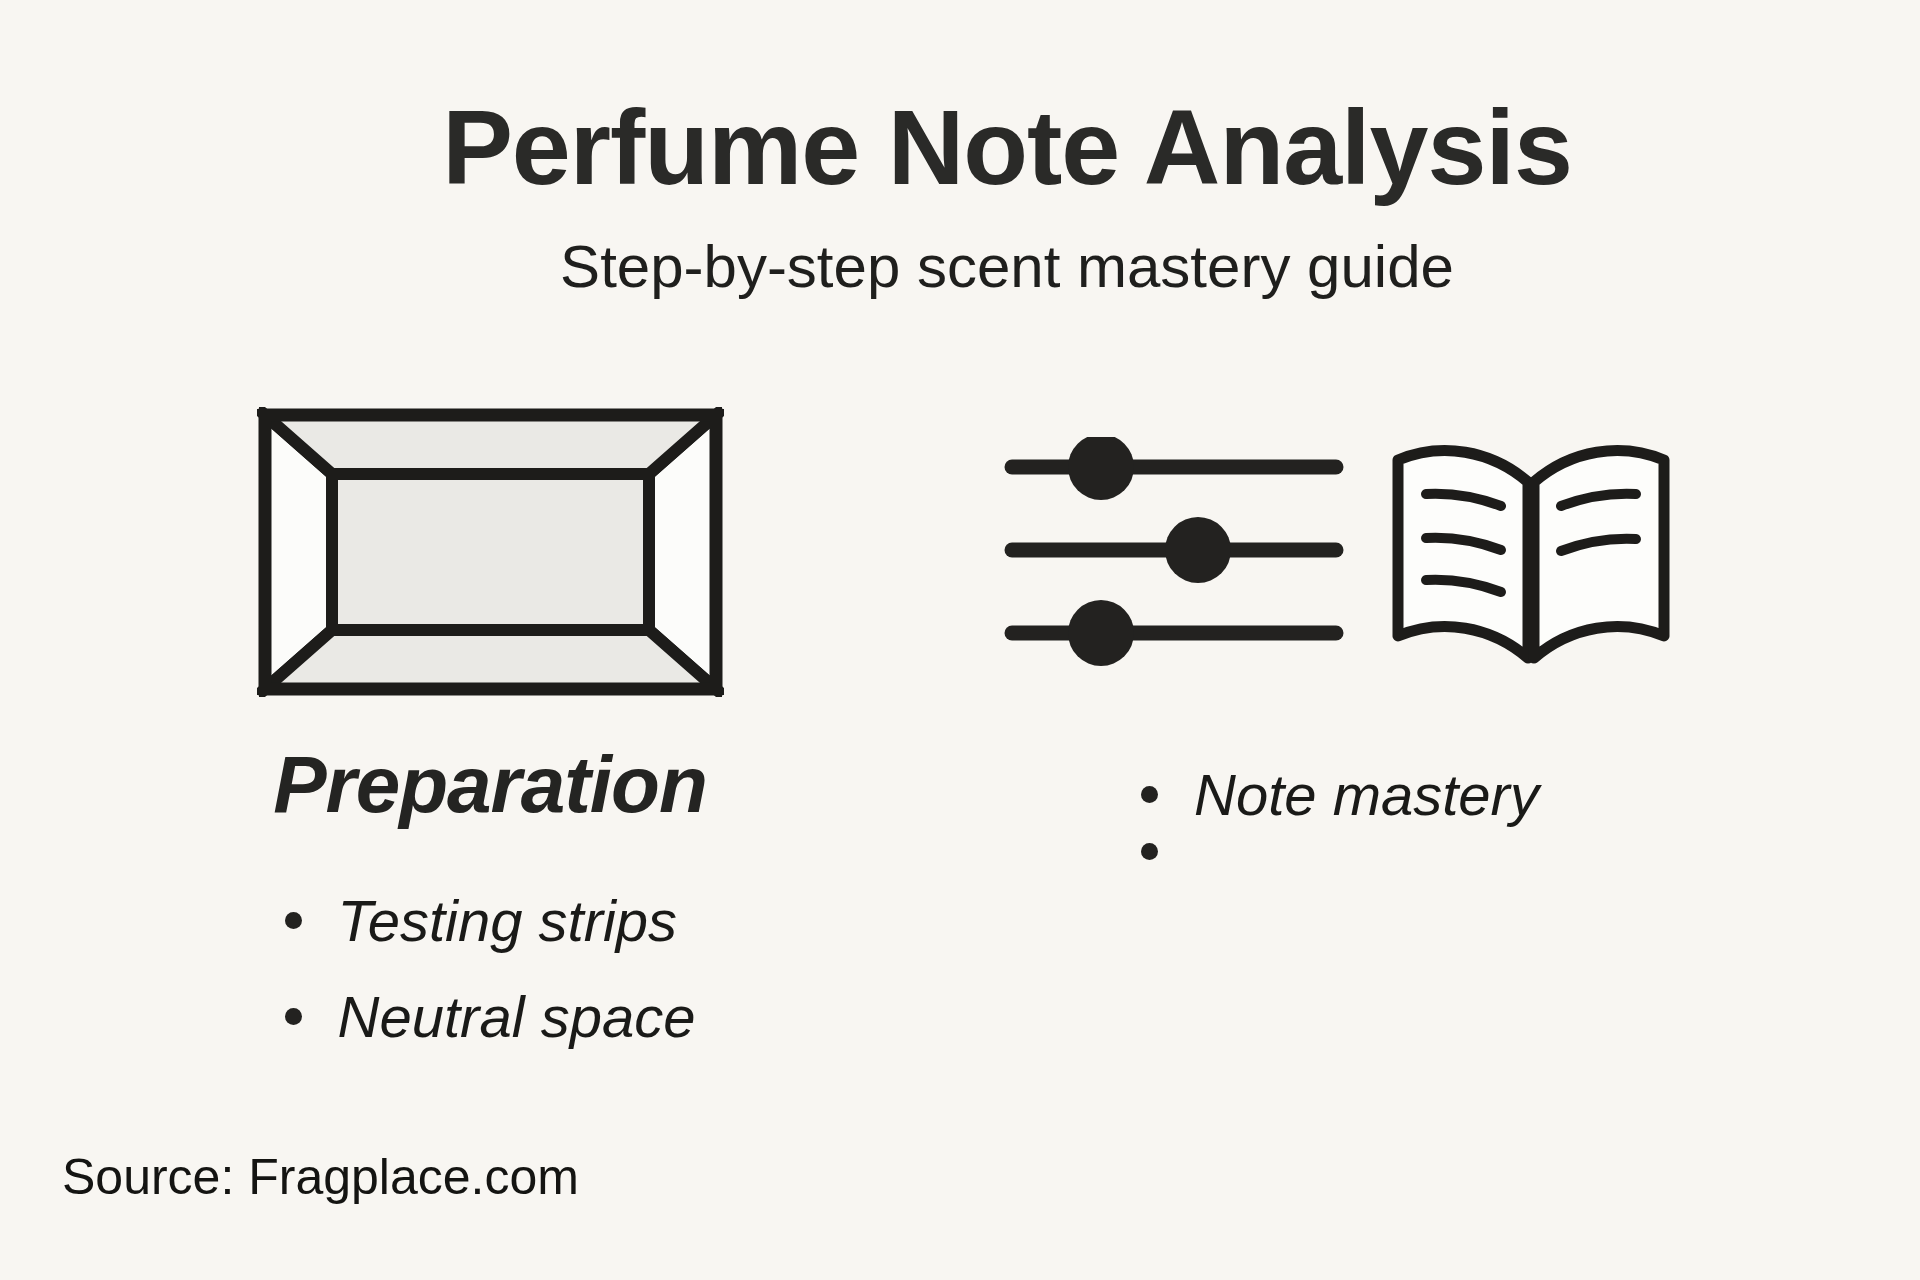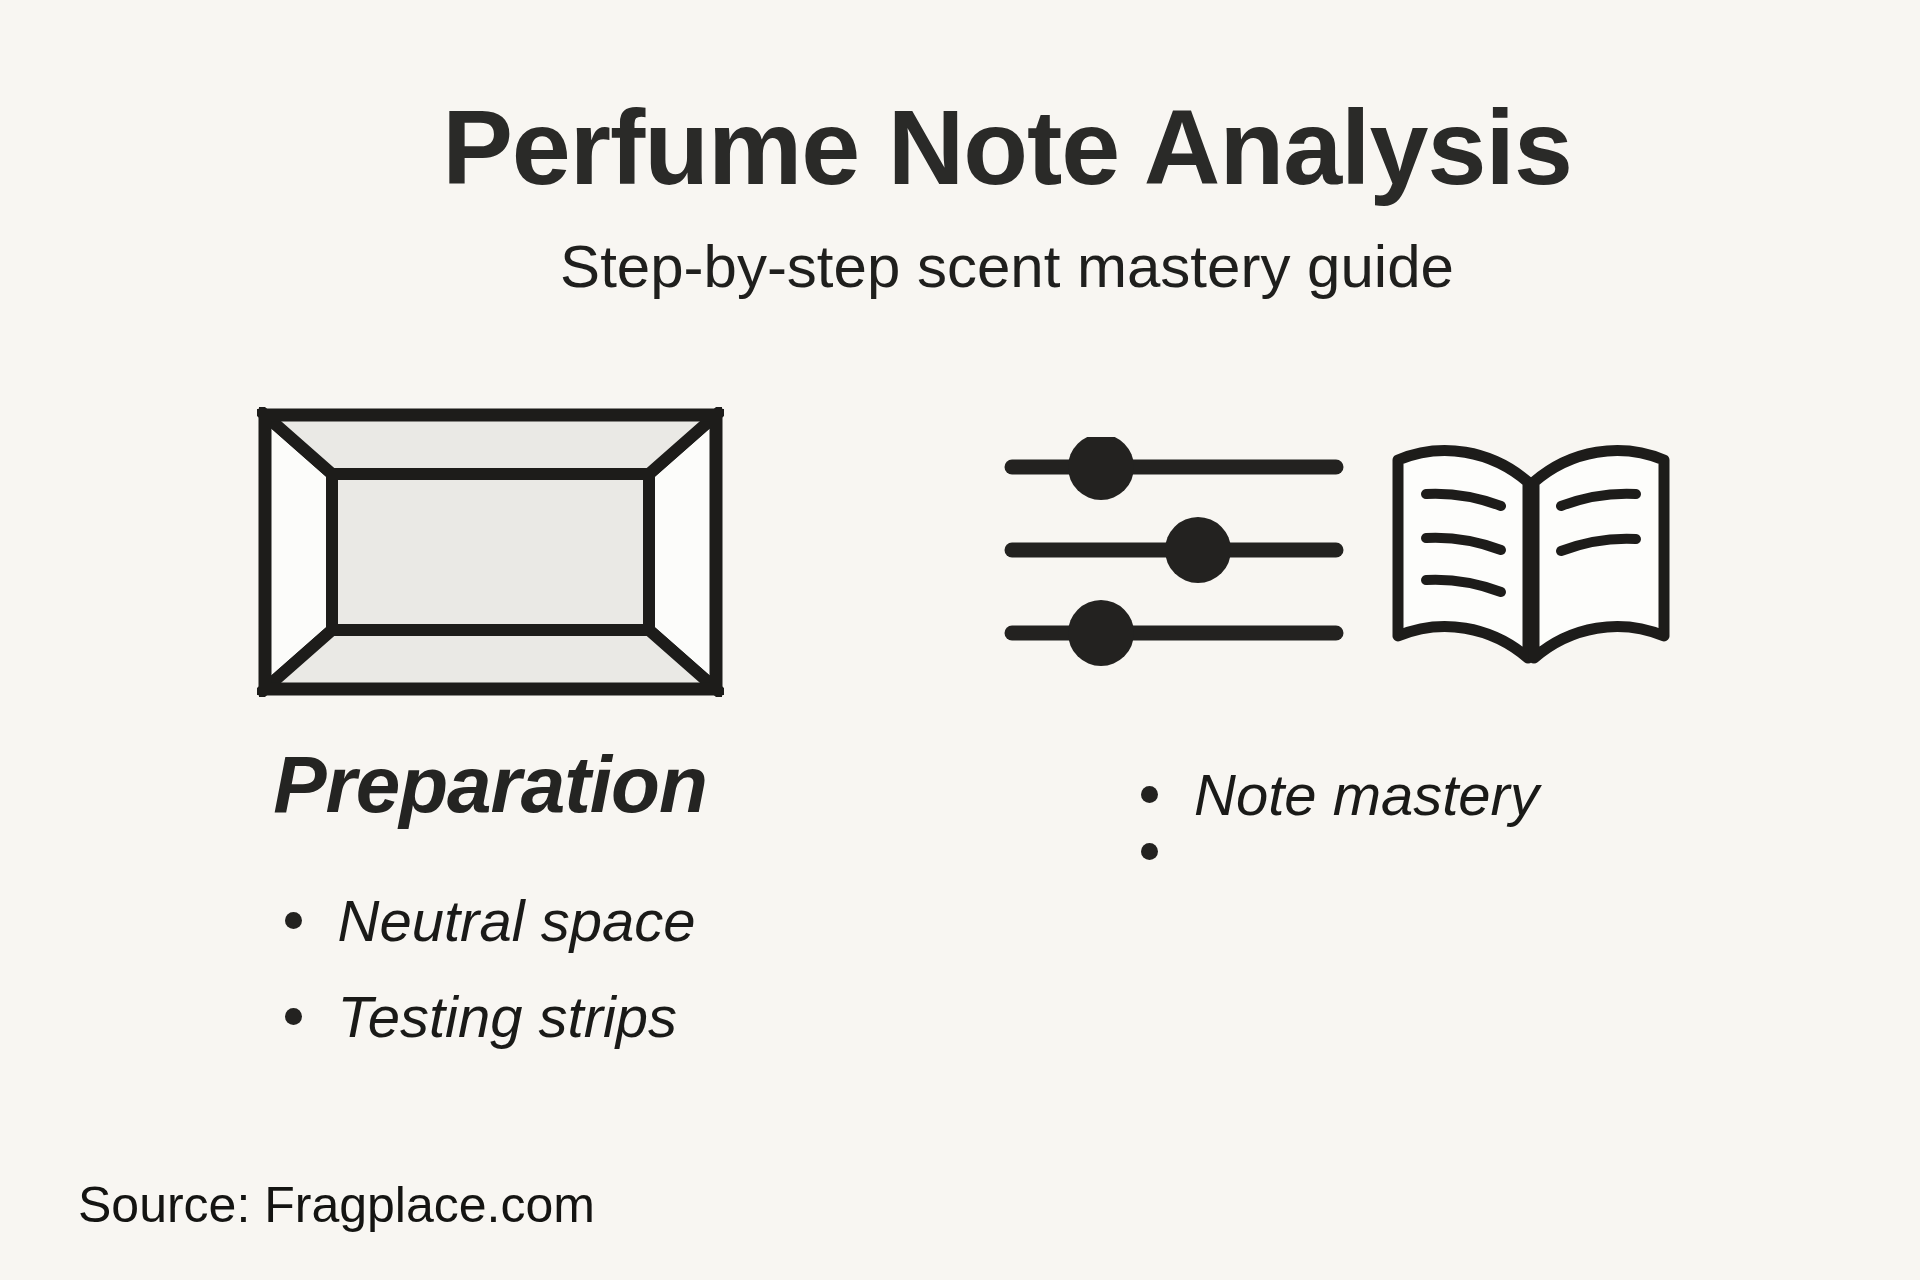--- a/index.html
+++ b/index.html
@@ -40,22 +40,22 @@
   ul.bullets li{
     display:flex;align-items:center;gap:36px;
     font-size:58px;color:#1a1a18;line-height:1.65;
   }
   .dot{
     flex:0 0 auto;width:17px;height:17px;border-radius:50%;background:#232220;
   }
 
   
   .footer{
-    position:absolute;left:78px;top:1148px;
-    font-size:50px;color:#141412;margin-top:28px;
+    position:absolute;left:62px;top:1148px;
+    font-size:50px;color:#141412;
   }
 
   svg{display:block;}
 </style>
 </head>
 <body>
 
 <div class="canvas">
 
   <div class="header">
@@ -78,25 +78,25 @@
 
           <rect x="8" y="8" width="451" height="274" fill="none" stroke="#1d1c1a" stroke-width="13"></rect>
         </svg>
       </span>
     </div>
     <div class="heading">Preparation</div>
     <div class="bullets-wrap">
       <ul class="bullets">
         <li>
           <span class="dot"></span>
-          <span>Neutral space</span>
+          <span>Testing strips</span>
         </li>
         <li>
           <span class="dot"></span>
-          <span>Testing strips</span>
+          <span>Neutral space</span>
         </li>
       </ul>
     </div>
   </div>
 
   <div class="column right">
     <div class="icon-row">
       <span>
         <svg width="340" height="230" viewBox="0 0 340 230" fill="none">
           <line x1="8" y1="30" x2="332" y2="30" stroke="#232220" stroke-width="15" stroke-linecap="round"></line>

